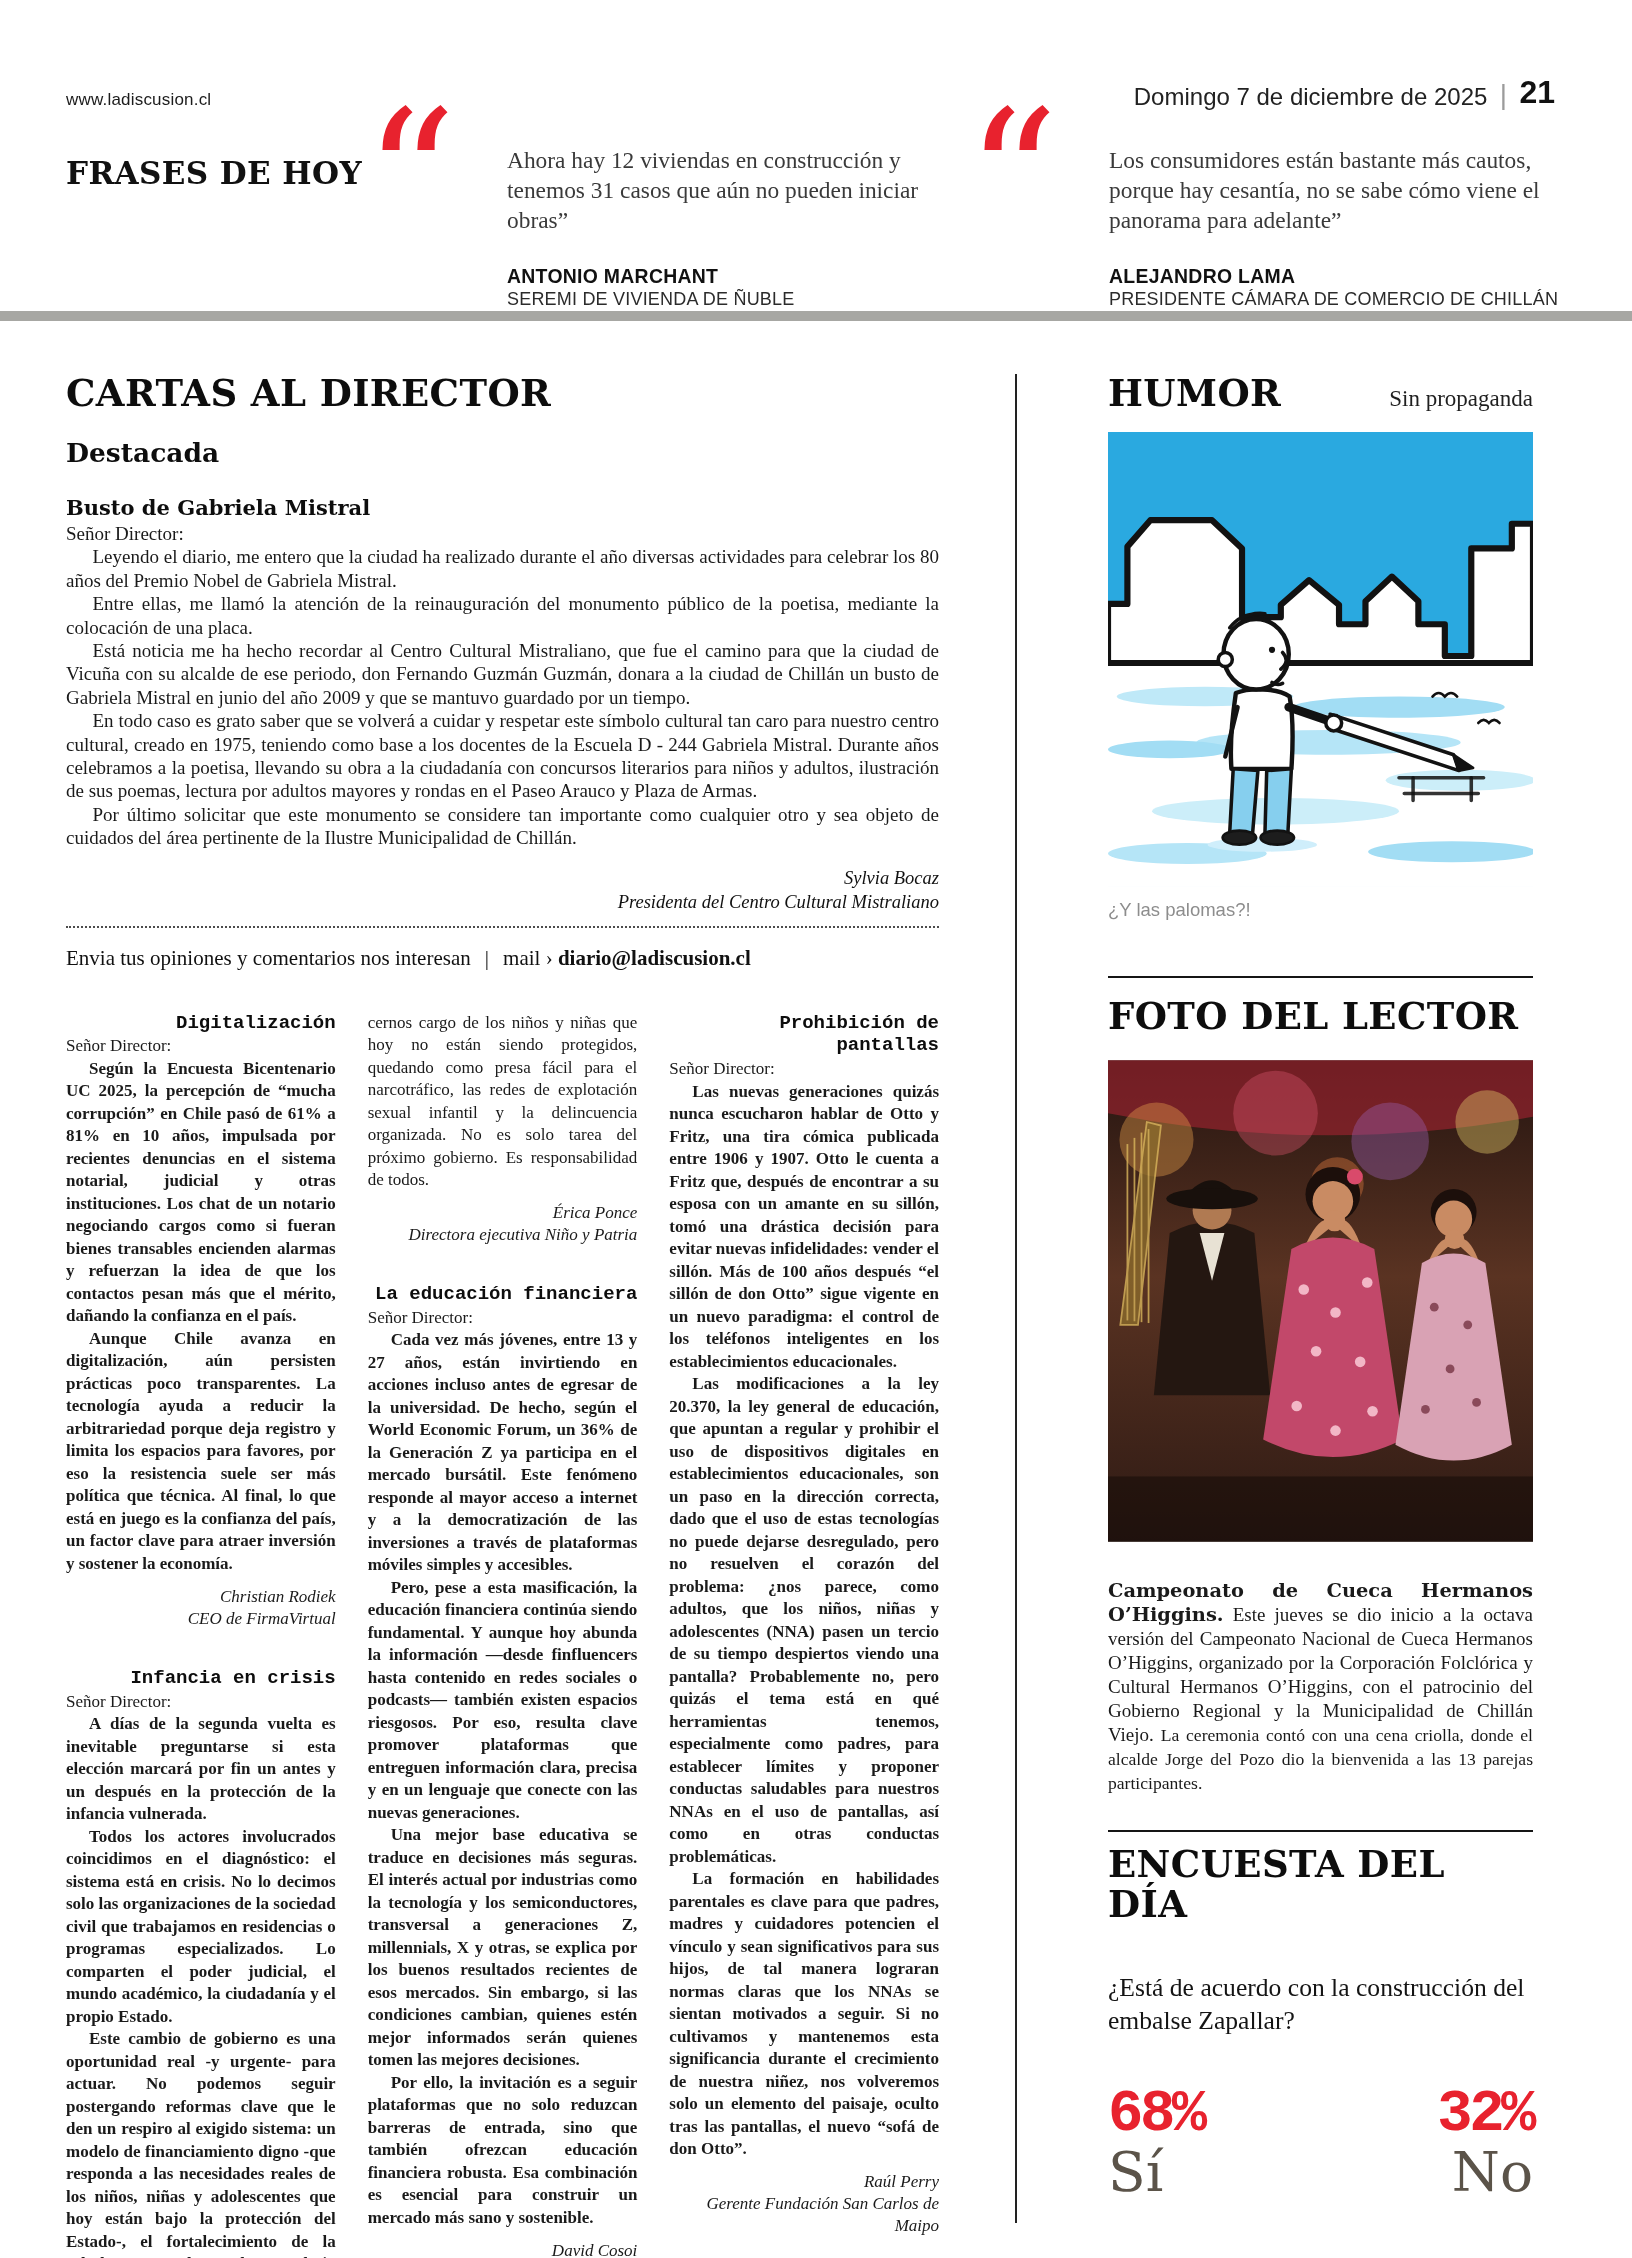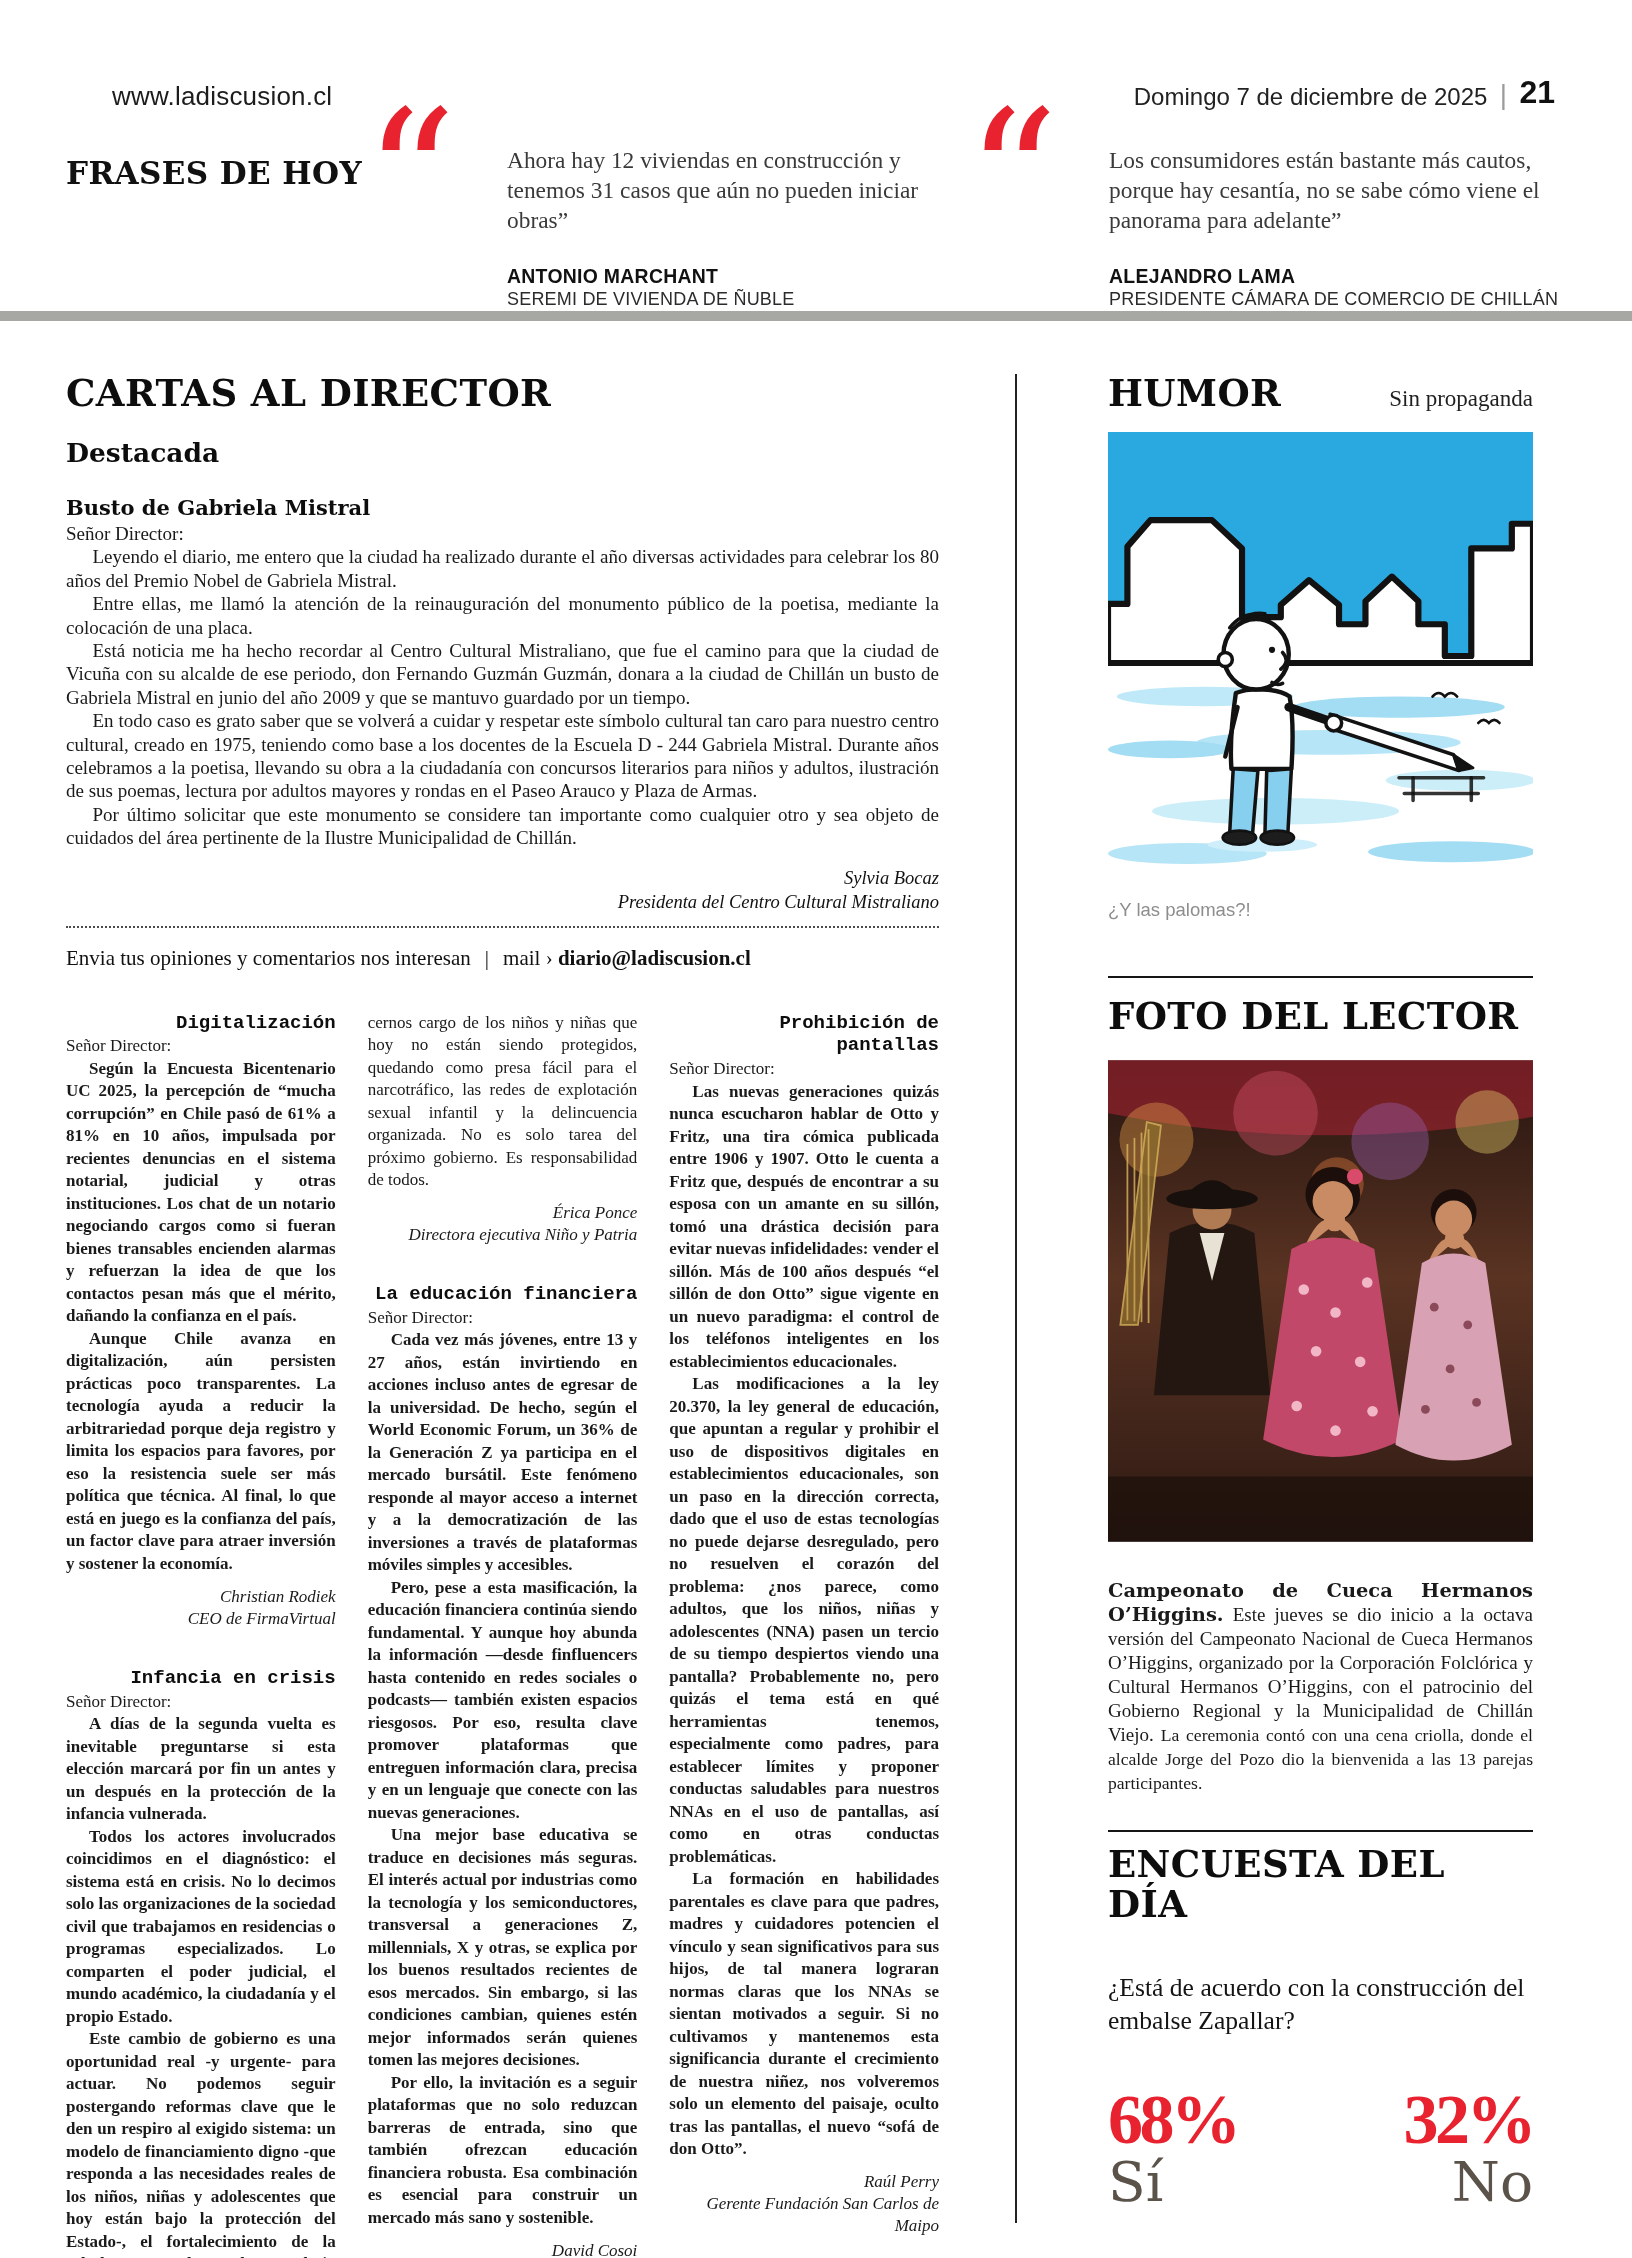--- a/index.html
+++ b/index.html
@@ -10,21 +10,21 @@
     --ink:#1a1a1a;
   }
   html,body{margin:0;padding:0;background:#e8e8e8;}
   .page{
     position:relative;width:1632px;height:2258px;background:#ffffff;
     margin:0 auto;overflow:hidden;color:var(--ink);
     font-family:"Liberation Serif",serif;
   }
   
   .hdr{position:absolute;left:66px;top:74px;width:1489px;display:flex;justify-content:space-between;align-items:baseline;}
-  .site-url{font-family:"Liberation Sans",sans-serif;font-size:26px;color:#1c1c1c;text-decoration:none;letter-spacing:0.2px;margin-left:46px;}
+  .site-url{font-family:"Liberation Sans",sans-serif;font-size:17px;color:#1c1c1c;text-decoration:none;letter-spacing:0.2px;}
   .date-block{font-family:"Liberation Sans",sans-serif;font-size:24px;color:#222;display:flex;align-items:flex-end;}
   .date-sep{color:#9b9b9b;font-size:28px;padding:0 12.4px;font-weight:300;}
   .pagenum{font-weight:bold;font-size:32px;color:#111;}
   
   .frases{position:absolute;left:66px;top:141px;width:1500px;height:168px;}
   .frases-title{position:absolute;left:0;top:14px;margin:0;font-family:"DejaVu Serif",serif;font-weight:800;font-size:31px;letter-spacing:0.4px;color:#111;}
   .quote{position:absolute;top:3.5px;}
   .q1{left:441px;width:450px;}
   .q2{left:1043px;width:432px;}
   .qmark{position:absolute;left:-143px;top:-58px;font-family:"DejaVu Serif",serif;font-size:181px;line-height:1;color:var(--accent-red);pointer-events:none;}
@@ -69,21 +69,21 @@
   .photo{margin-top:23px;width:425px;height:482px;overflow:hidden;}
   .photo-caption{margin:37px 0 0;font-size:19px;line-height:24px;text-align:justify;}
   .photo-caption strong{font-family:"DejaVu Serif",serif;font-weight:800;font-size:19.4px;}
   .caption-small{font-size:17.6px;}
   .rule-2{margin-top:35px;}
   .encuesta-title{margin-top:12.4px;}
   .question{margin:46px 0 0;font-size:25.6px;line-height:33px;color:#141414;}
   .poll{margin-top:51px;display:flex;justify-content:space-between;}
   .poll-side{display:flex;flex-direction:column;}
   .poll-no{text-align:right;align-items:flex-end;}
-  .pct{font-family:Liberation Serif, serif;font-weight:900;font-size:70px;letter-spacing:-3.5px;line-height:.92;color:var(--accent-red);}
+  .pct{font-family:Liberation Mono, monospace;font-weight:900;font-size:59px;letter-spacing:-3.5px;line-height:.92;color:var(--accent-red);}
   .plbl{font-family:"DejaVu Serif",serif;font-size:55px;line-height:1.05;color:var(--poll-label);margin-top:1.8px;}
 </style>
 </head>
 <body>
 
 <div class="page">
 
   <header class="hdr">
     <a class="site-url" href="#">www.ladiscusion.cl</a>
     <div class="date-block">

